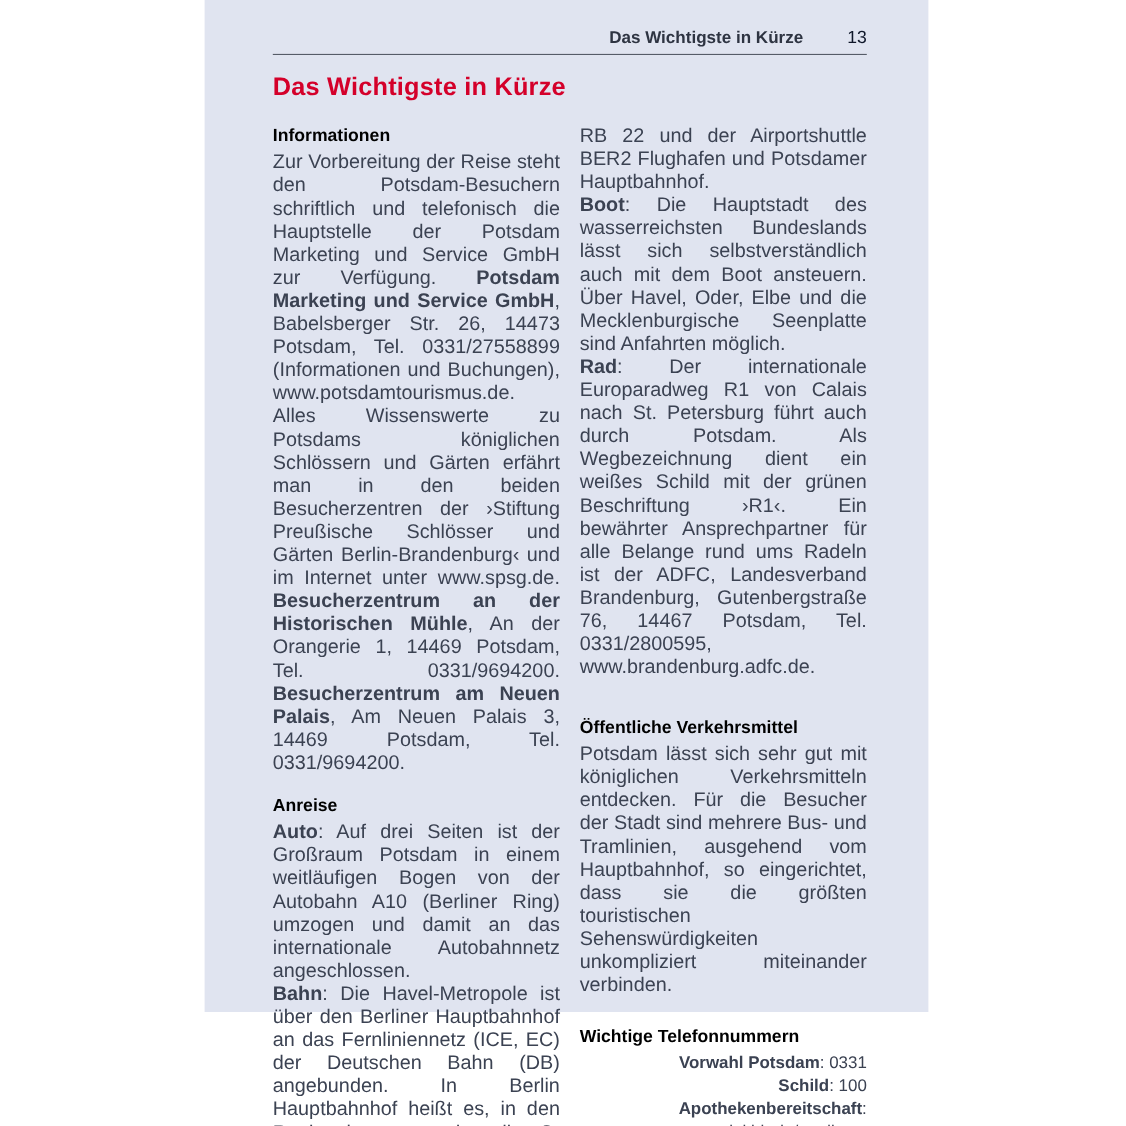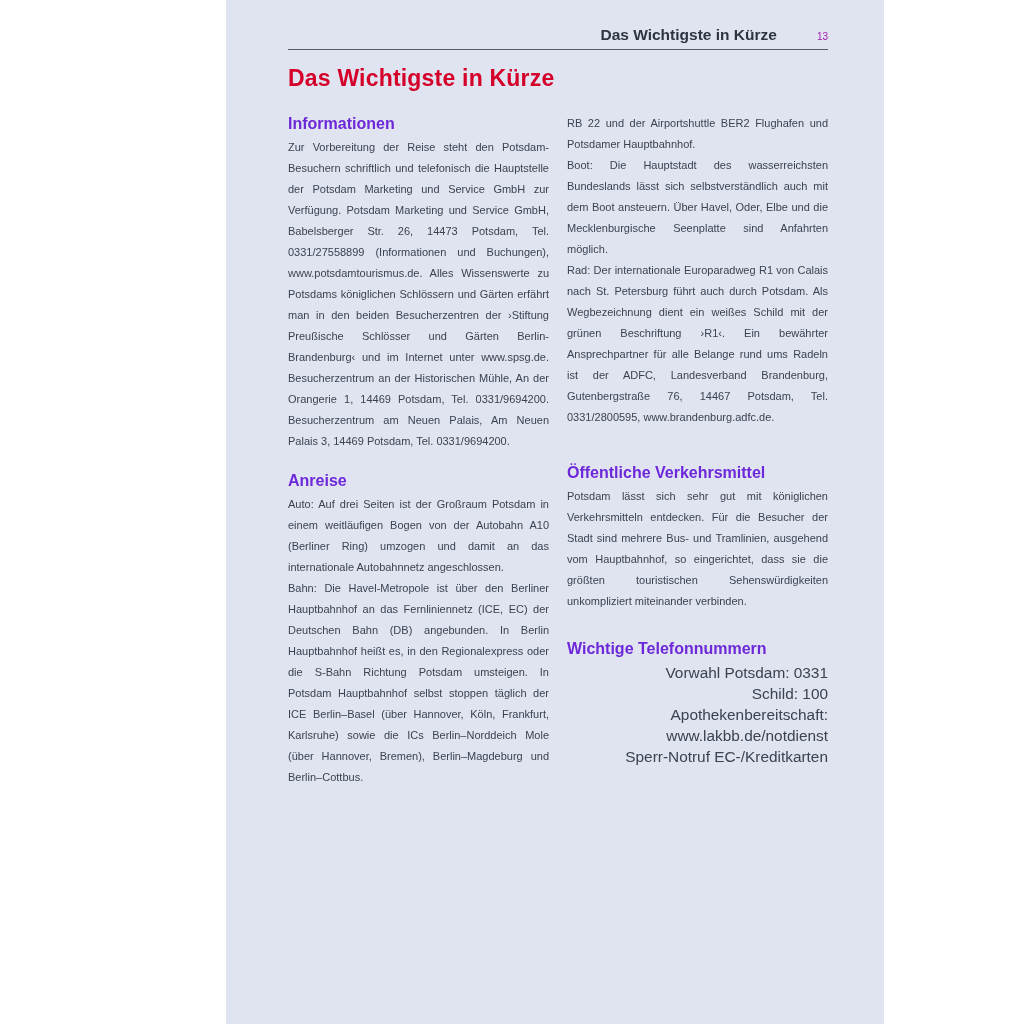--- a/index.html
+++ b/index.html
@@ -6,79 +6,78 @@
   body{
     width:1024px;height:1024px;
     background:#ffffff;
     font-family:"Liberation Sans","DejaVu Sans",sans-serif;
     position:relative;
     overflow:hidden;
   }
   .page{
     position:absolute;
     left:186px;top:0;
-    width:658px;height:1024px;
+    width:658px;height:920px;
     background:#e0e4f0;
-    margin-left:40px;
   }
   .content{
     padding:26px 56px 0 62px; 
   }
   .header-row{
     display:flex;
     justify-content:flex-end;
     align-items:baseline;
     gap:40px;
     padding-bottom:5px;
     border-bottom:1.5px solid #565c68;
   }
   .running-title{
     font-weight:bold;
     font-size:15.5px;
     color:#2e3442;
   }
   .page-number{
-    font-size:10px;
-    color:#a21caf;
+    font-size:16px;
+    color:#0f172a;
   }
   .page-title{
     margin-top:15px;
     font-size:23px;
     font-weight:bold;
     color:#d4002a;
     letter-spacing:0.2px;
   }
   .columns{
     display:flex;
     gap:18px;
     margin-top:21px;
   }
   .col{flex:1;min-width:0;}
   .section-heading{
     font-size:16px;
     font-weight:bold;
-    color:#6d28d9;
+    color:#000000;
     margin:0 0 3px 0;
     line-height:21px;
   }
   .paragraph{
-    font-size:11px;
+    font-size:18px;
     line-height:21px;
     color:#3b4252;
     text-align:justify;
     margin:0;
   }
   .phone-line{
     font-size:15.4px;
     line-height:21px;
     color:#3b4252;
     text-align:right;
     margin:0;
   }
-  .b{font-weight:normal;}
+  .b{font-weight:bold;}
 </style>
 </head>
 <body>
 
 <div class="page">
   <div class="content">
 
     <div class="header-row">
       <span class="running-title">Das Wichtigste in Kürze</span>
       <span class="page-number">13</span>

